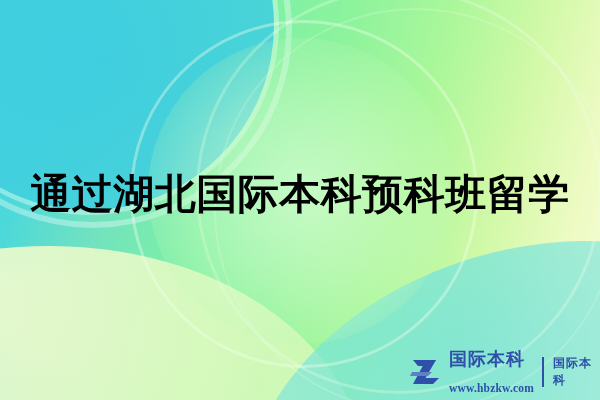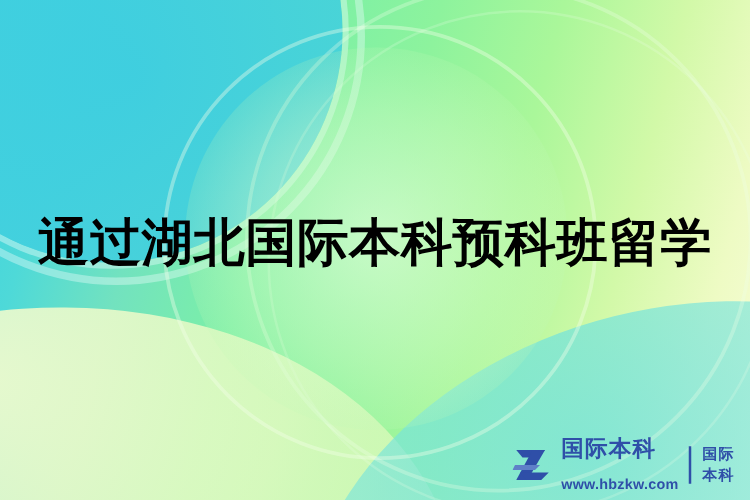--- a/index.html
+++ b/index.html
@@ -184,21 +184,21 @@
     font-size: 18px;
     font-weight: bold;
     color: #2f4fa8;
     letter-spacing: 1px;
   }
   .wm-url {
     font-size: 11.5px;
     font-weight: bold;
     color: #2f4fa8;
     margin-top: 15px;
-    font-family: Liberation Sans, sans-serif;
+    font-family: Liberation Serif, serif;
     letter-spacing: 0.2px;
   }
   .wm-divider {
     width: 2px;
     height: 30px;
     background: #2f4fa8;
     margin: 0 9px 0 8px;
     flex: none;
   }
   .wm-tag {

